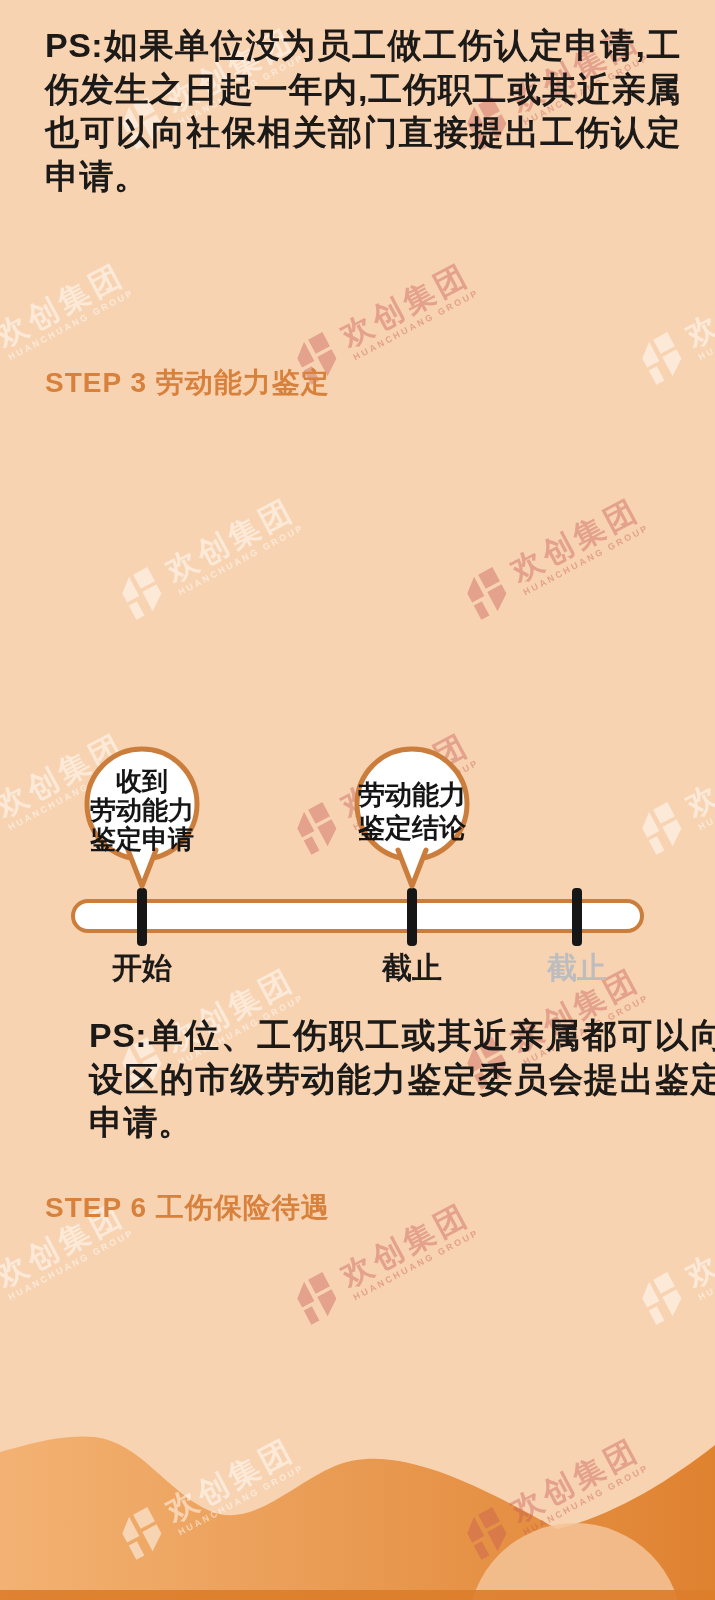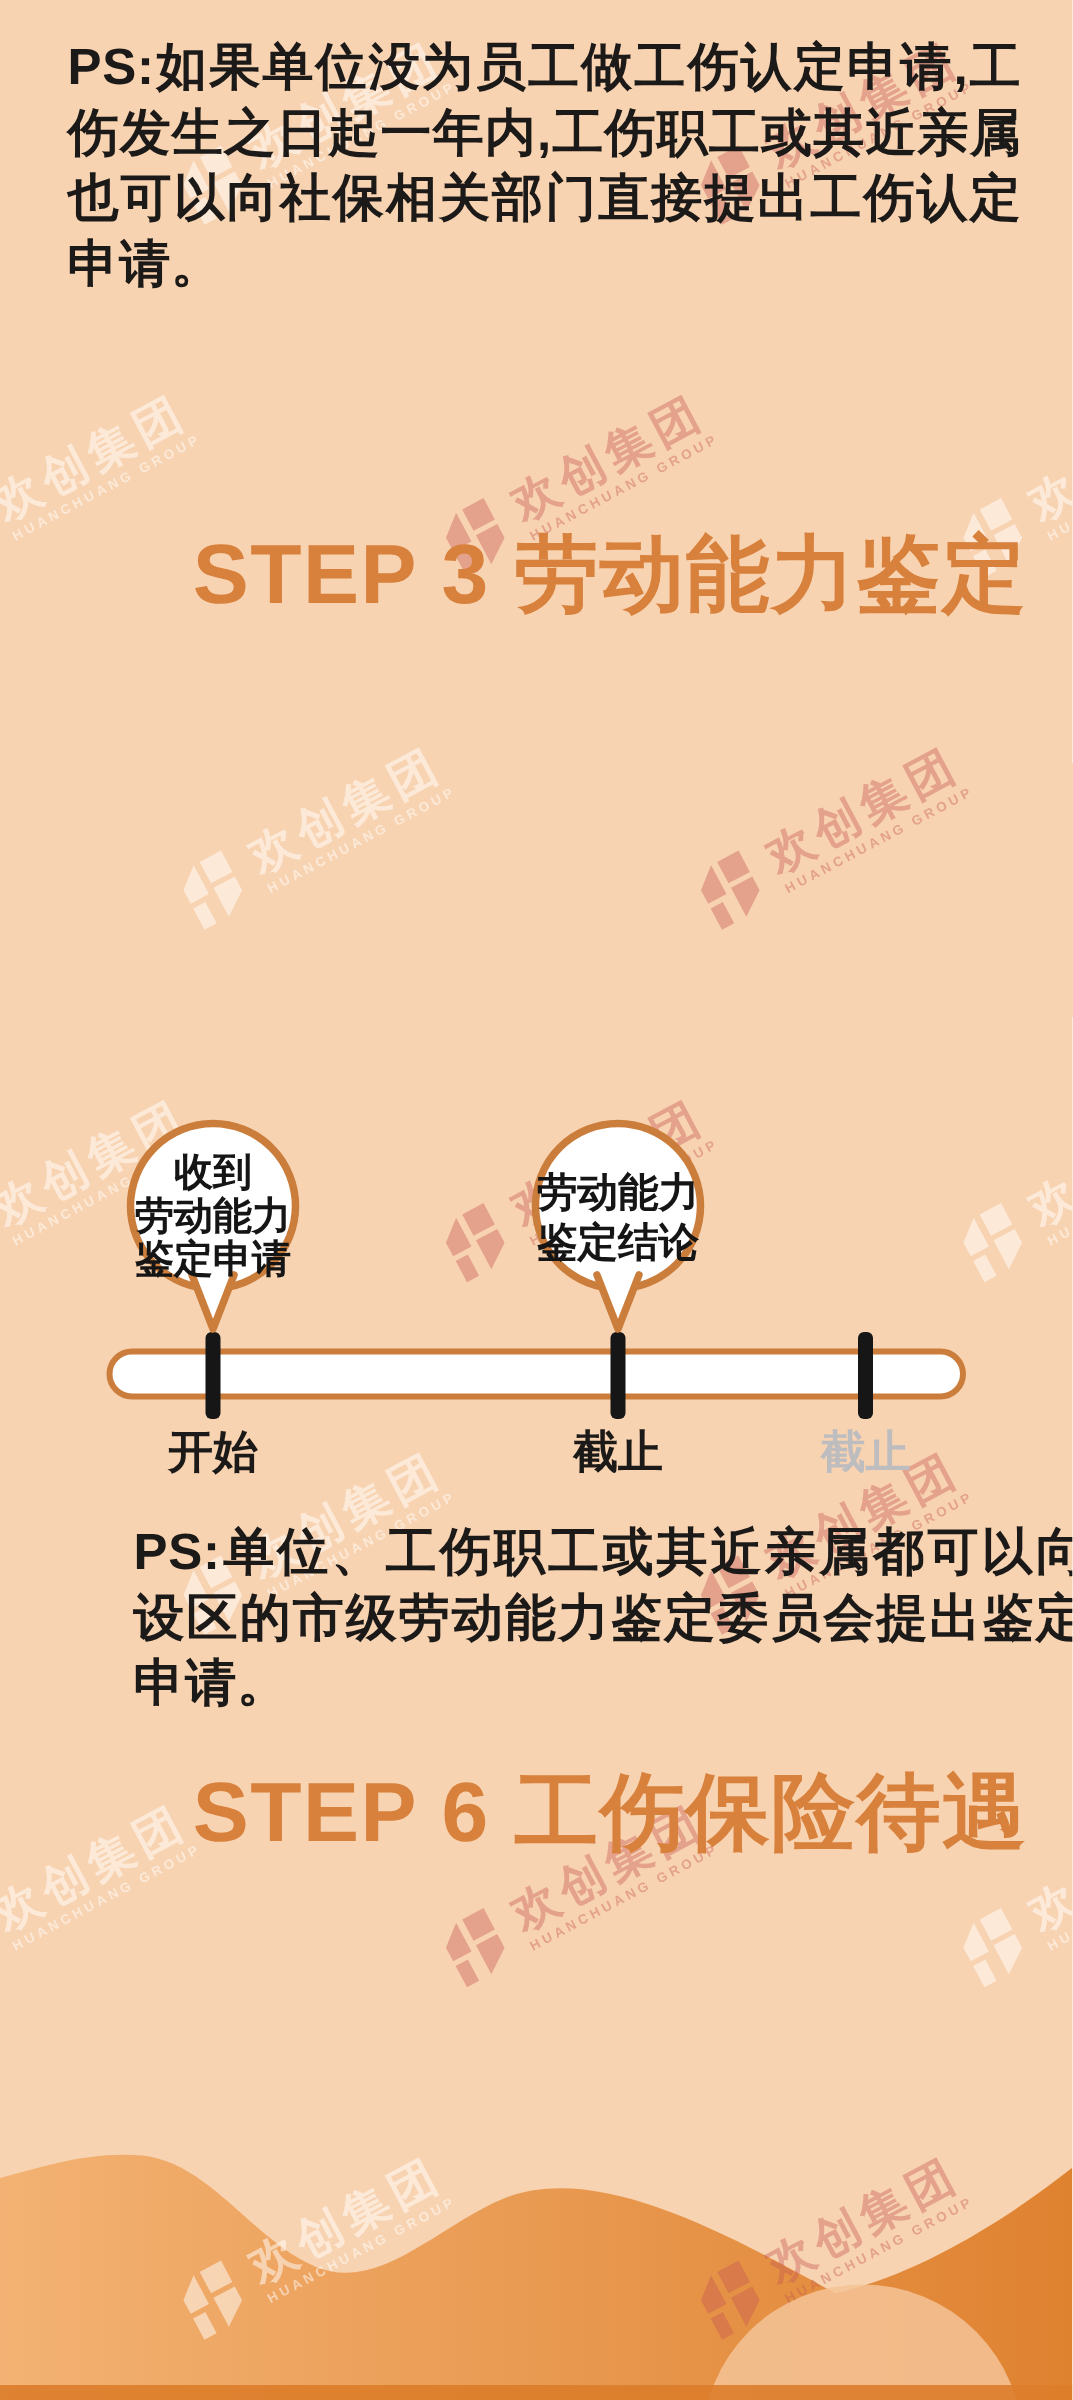--- a/index.html
+++ b/index.html
@@ -34,22 +34,22 @@
   .body-text{
     position:absolute;left:45px;width:636px;
     font-size:34px;line-height:43.5px;
     font-weight:600;color:var(--text);
     letter-spacing:0.5px;
     text-align:justify;
   }
   .body-text p{margin:0;}
   .step-title{
     position:absolute;left:45px;width:640px;
-    font-size:56px;line-height:46px;font-weight:800;
-    color:var(--accent);letter-spacing:1px;text-align:right;
+    font-size:28px;line-height:46px;font-weight:800;
+    color:var(--accent);letter-spacing:1px;
   }
   .intro{top:24px;}
   .step3-title{top:360px;}
   .step3-body{top:448px;}
   .timeline{position:absolute;left:0;top:740px;width:715px;height:300px;}
   .ps2{top:1014px;margin-left:44px;}
   .step4-title{top:1185px;}
   .step4-body{top:1276px;}
   
   .footer{position:absolute;left:0;top:1390px;width:715px;height:210px;z-index:1;}

